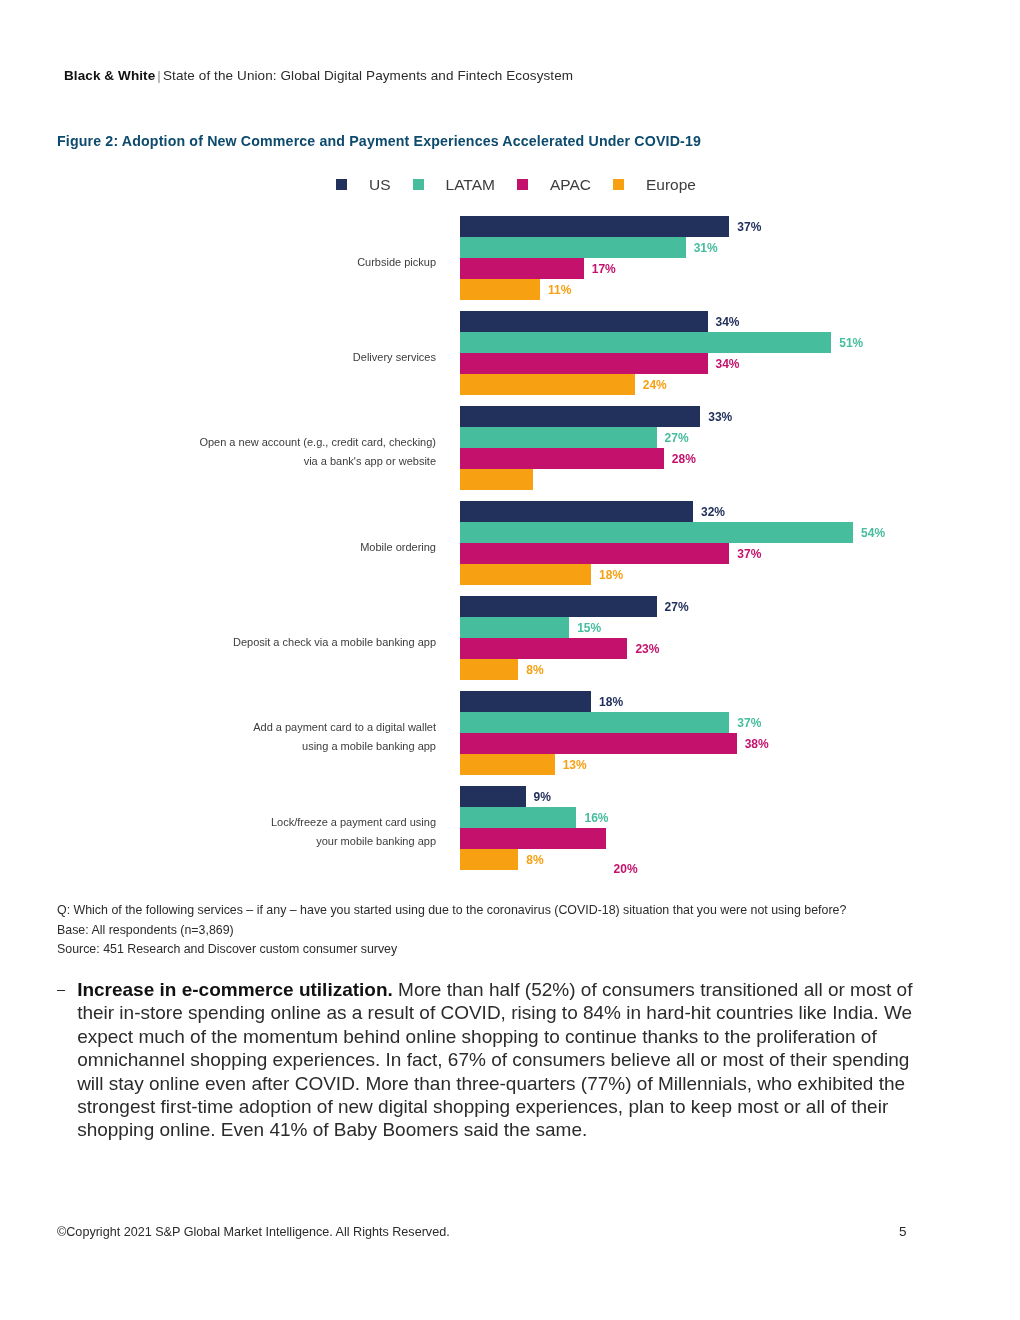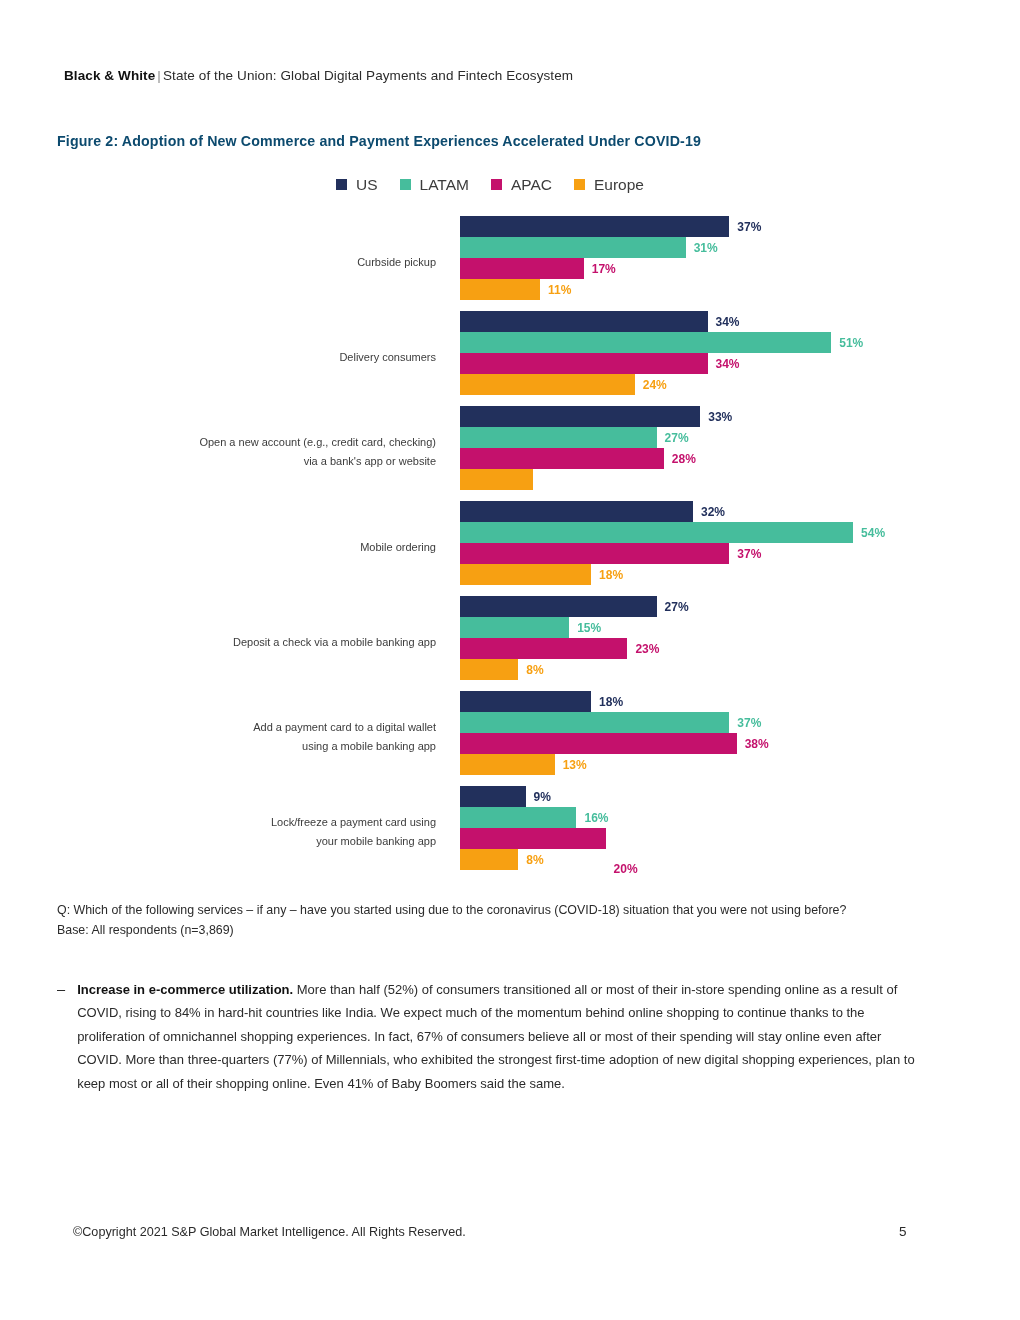--- a/index.html
+++ b/index.html
@@ -59,21 +59,21 @@
     position: absolute;
     left: 336px;
     top: 177px;
     display: flex;
     align-items: center;
     gap: 22px;
   }
   .legend-item {
     display: flex;
     align-items: center;
-    gap: 9px;
+    gap: 22px;
   }
   .legend-swatch {
     width: 11px;
     height: 11px;
     display: block;
   }
   .legend-label {
     font-size: 15.5px;
     color: #3c3c3c;
     line-height: 1;
@@ -145,39 +145,38 @@
     display: flex;
     gap: 12px;
   }
   .bullet-dash {
     font-size: 14.6px;
     line-height: 23.4px;
     color: #2b2b2b;
     flex: 0 0 auto;
   }
   .bullet-text {
-    font-size: 13px;
+    font-size: 19px;
     line-height: 23.4px;
     color: #2b2b2b;
     text-align: left;
   }
   .bullet-text .lead {
     font-weight: bold;
     color: #111111;
   }
 
   
   .footer-copy {
     position: absolute;
     left: 57px;
     top: 1225px;
     font-size: 12.6px;
     color: #2b2b2b;
     white-space: nowrap;
-    margin-left: 16px;
   }
   .footer-page {
     position: absolute;
     left: 899px;
     top: 1224px;
     font-size: 13.5px;
     color: #2b2b2b;
   }
 </style>
 </head>
@@ -226,21 +225,21 @@
             <div class="bar" style="width: 123.76px; background: rgb(196, 17, 108);"></div>
             <div class="bar-value" style="left: 131.76px; color: rgb(196, 17, 108);">17%</div>
           </div>
           <div class="bar-row">
             <div class="bar" style="width: 80.08px; background: rgb(247, 160, 18);"></div>
             <div class="bar-value" style="left: 88.08px; color: rgb(247, 160, 18);">11%</div>
           </div>
         </div>
       </div>
       <div class="group">
-        <div class="group-label">Delivery consumers</div>
+        <div class="group-label">Delivery services</div>
         <div class="bars">
           <div class="bar-row">
             <div class="bar" style="width: 247.52px; background: rgb(34, 48, 92);"></div>
             <div class="bar-value" style="left: 255.52px; color: rgb(34, 48, 92);">34%</div>
           </div>
           <div class="bar-row">
             <div class="bar" style="width: 371.28px; background: rgb(70, 189, 156);"></div>
             <div class="bar-value" style="left: 379.28px; color: rgb(70, 189, 156);">51%</div>
           </div>
           <div class="bar-row">
@@ -356,20 +355,21 @@
             <div class="bar" style="width: 58.24px; background: rgb(247, 160, 18);"></div>
             <div class="bar-value" style="left: 66.24px; color: rgb(247, 160, 18);">8%</div>
           </div>
         </div>
       </div>
     </div>
 
   <div class="notes">
     <div>Q: Which of the following services – if any – have you started using due to the coronavirus (COVID-18) situation that you were not using before?</div>
     <div>Base: All respondents (n=3,869)</div>
+    <div>Source: 451 Research and Discover custom consumer survey</div>
   </div>
 
   <div class="bullet">
     <div class="bullet-dash">–</div>
     <div class="bullet-text">
       <span class="lead">Increase in e-commerce utilization.</span><span> More than half (52%) of consumers transitioned all or most of their in-store spending online as a result of COVID, rising to 84% in hard-hit countries like India. We expect much of the momentum behind online shopping to continue thanks to the proliferation of omnichannel shopping experiences. In fact, 67% of consumers believe all or most of their spending will stay online even after COVID. More than three-quarters (77%) of Millennials, who exhibited the strongest first-time adoption of new digital shopping experiences, plan to keep most or all of their shopping online. Even 41% of Baby Boomers said the same.</span>
     </div>
   </div>
 
   <div class="footer-copy">©Copyright 2021 S&amp;P Global Market Intelligence. All Rights Reserved.</div>

